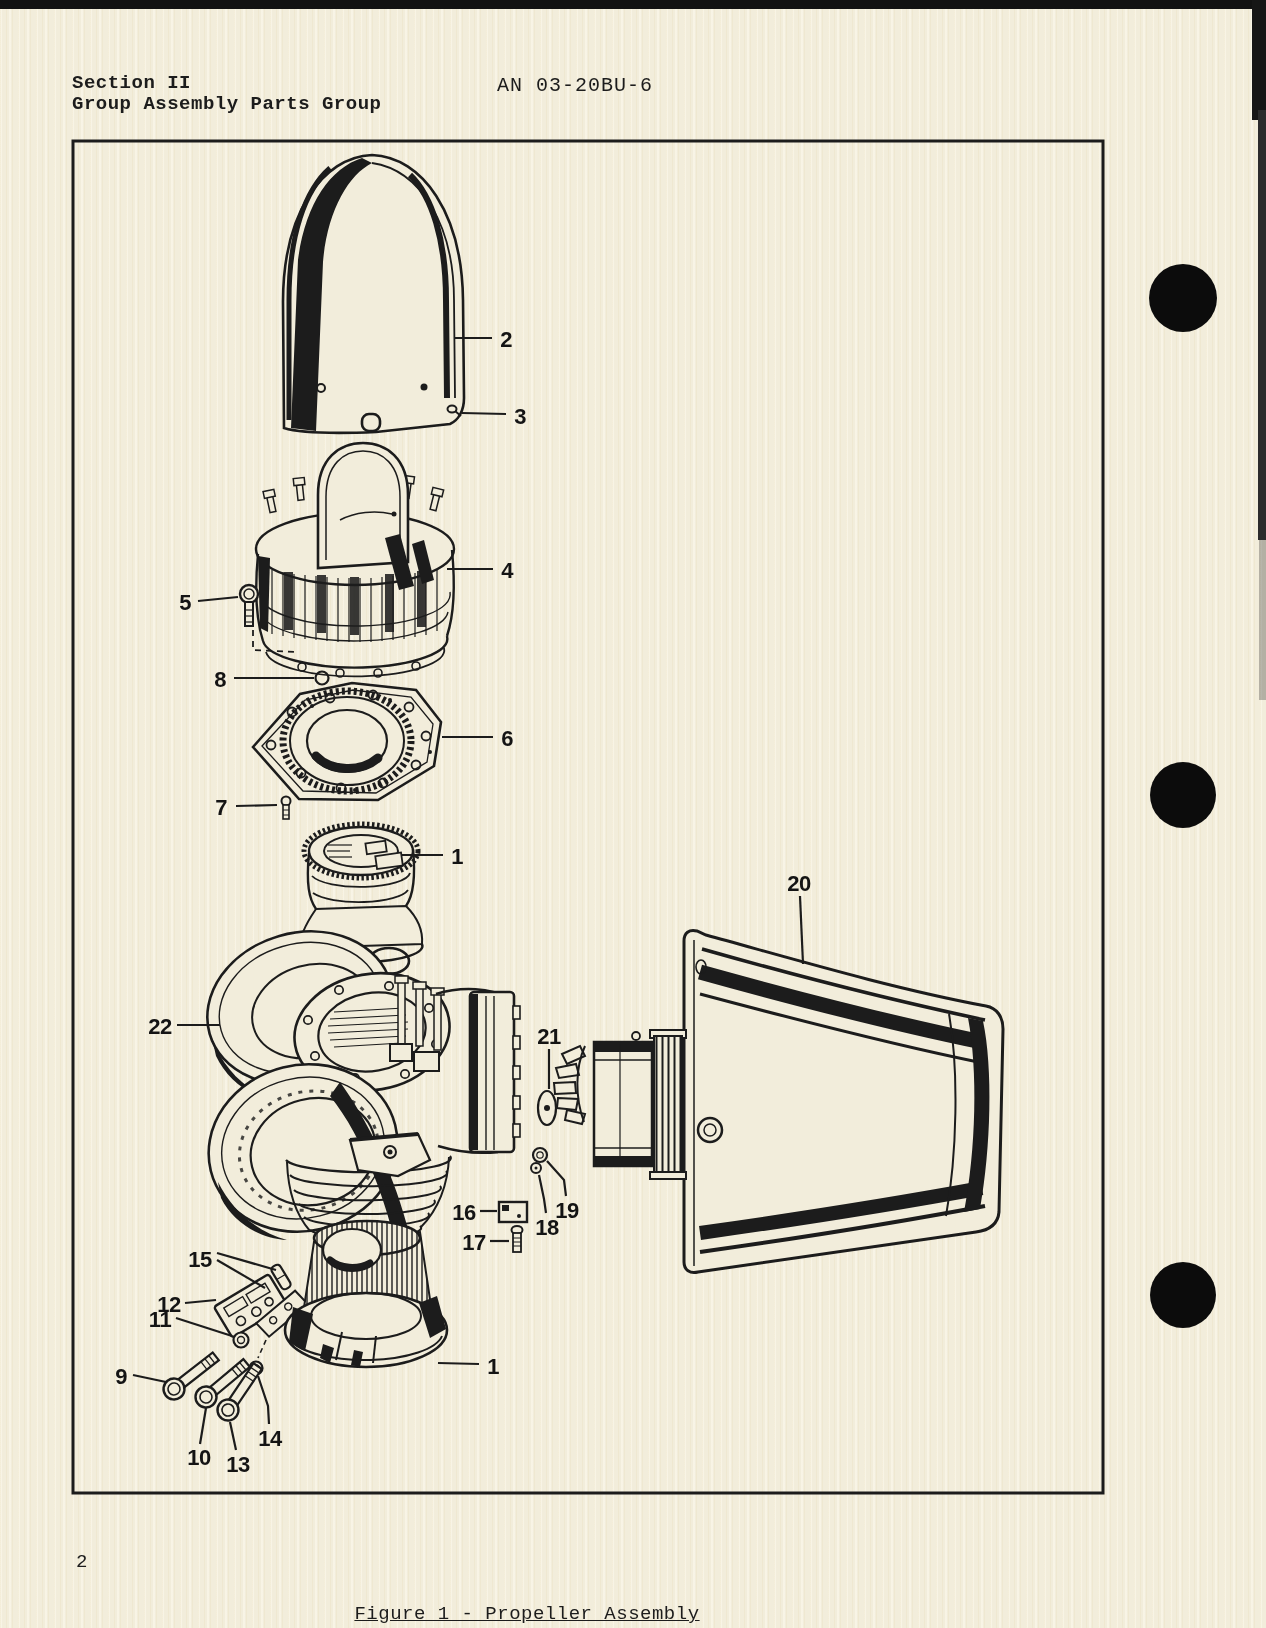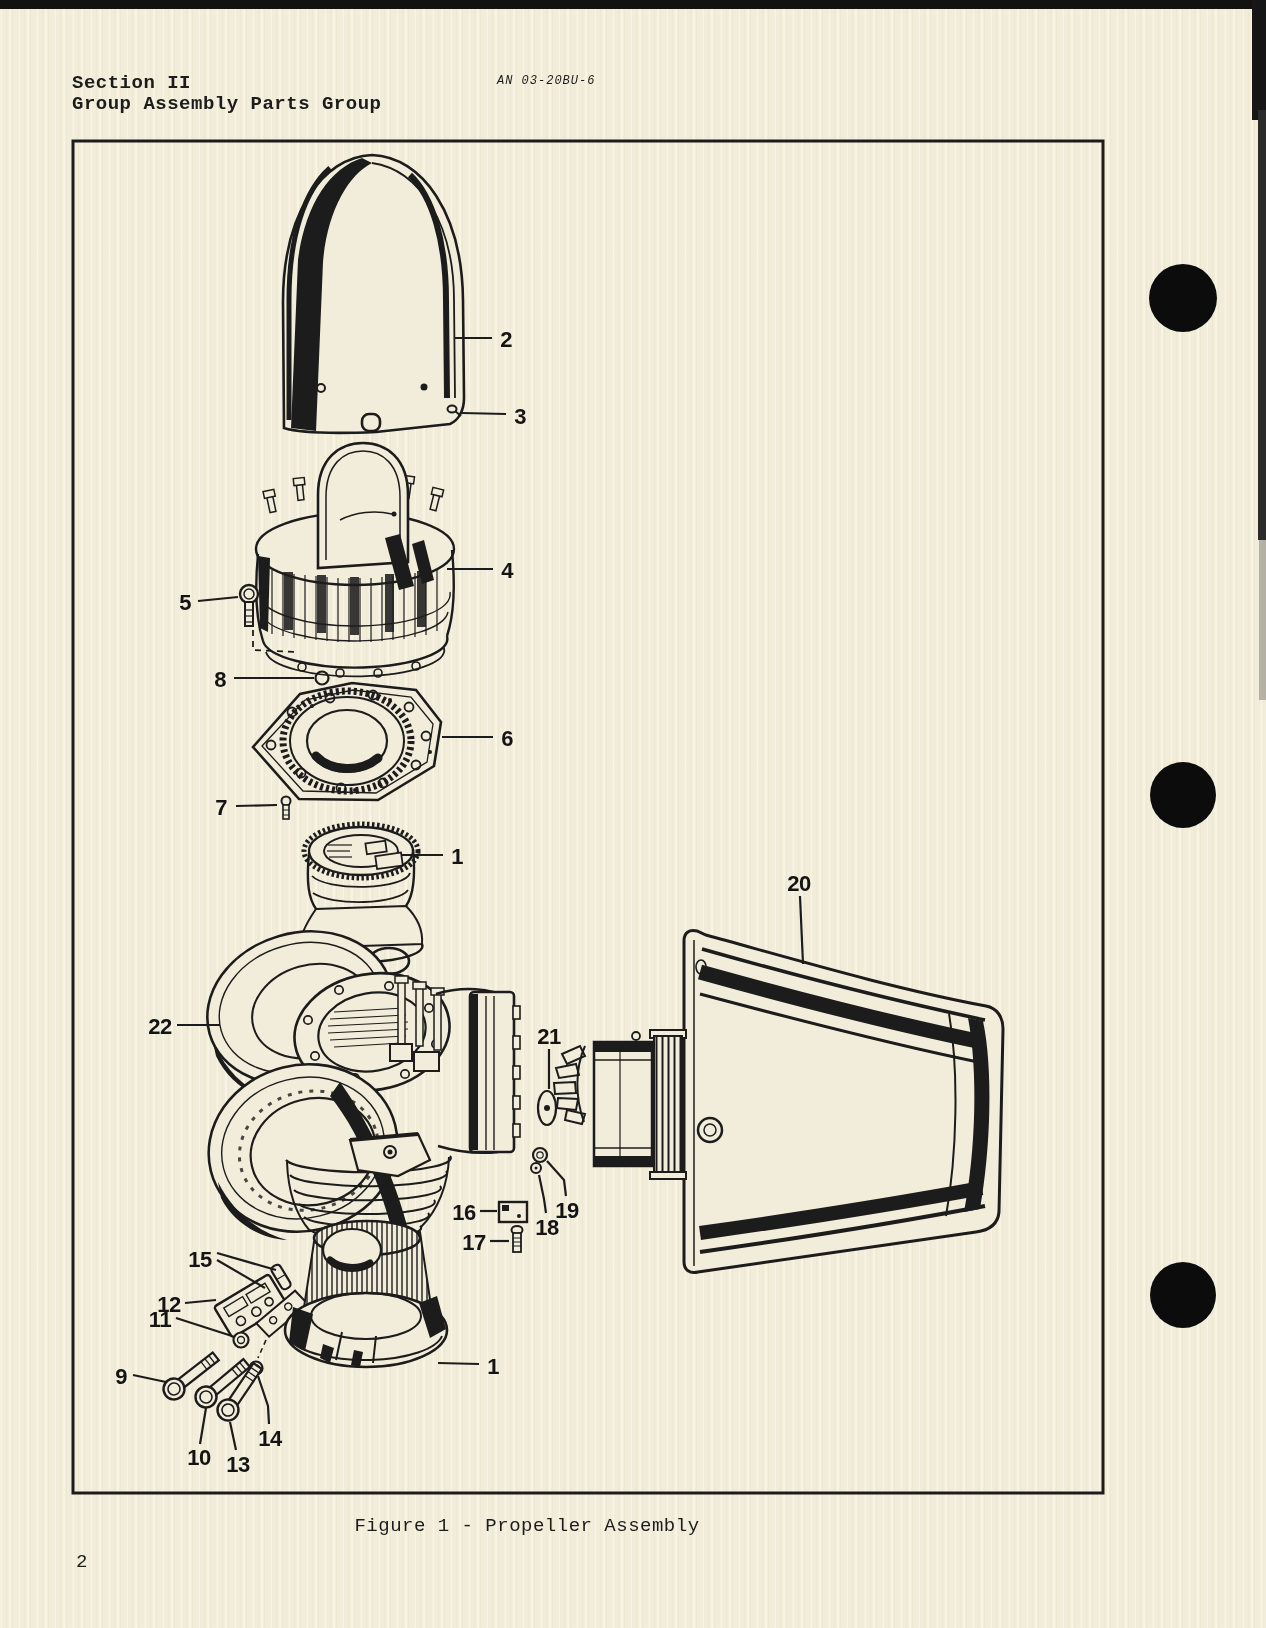--- a/index.html
+++ b/index.html
@@ -6,40 +6,40 @@
   .page{
     position:relative;width:1266px;height:1628px;overflow:hidden;
     background-color:#f2eddb;
     background-image:
       repeating-linear-gradient(90deg, rgba(214,190,120,0.10) 0 1px, rgba(0,0,0,0) 1px 6px),
       repeating-linear-gradient(90deg, rgba(255,252,242,0.45) 0 2px, rgba(0,0,0,0) 2px 9px);
     font-family:"Liberation Mono", monospace;color:#1c1c1c;padding-left:14px;
   }
   .abs{position:absolute;}
   .hdr{font-size:19px;line-height:21px;font-weight:700;letter-spacing:0.5px;white-space:pre;}
-  .docnum{font-size:12px;font-weight:400;letter-spacing:1px;white-space:pre;font-style:italic;}
+  .docnum{font-size:20px;font-weight:400;letter-spacing:1px;white-space:pre;}
   .caption{font-size:19px;font-weight:400;letter-spacing:0.5px;text-align:center;width:400px;}
   .pagenum{font-size:19px;font-weight:400;}
   svg{position:absolute;left:0;top:0;}
   .ol{fill:none;stroke:#1c1c1c;}
   .fp{fill:#f2eddb;stroke:#1c1c1c;}
   .ink{fill:#1c1c1c;stroke:none;}
   .leader{fill:none;stroke:#1c1c1c;stroke-width:2.2;}
   .callout{font-family:"Liberation Sans",sans-serif;font-weight:700;font-size:22px;
            fill:#141414;text-anchor:middle;dominant-baseline:central;letter-spacing:-0.5px;}
 </style>
 </head>
 <body>
 
 <div class="page">
 
   <div class="abs hdr" style="left:72px;top:73px;">Section II</div>
   <div class="abs hdr" style="left:72px;top:94px;">Group Assembly Parts Group</div>
   <div class="abs docnum" style="left:497px;top:74px;">AN 03-20BU-6</div>
-  <div class="abs caption" style="left:327px;top:1515px;">Figure 1 - Propeller Assembly</div>
+  <div class="abs caption" style="left:327px;top:1603px;text-decoration:underline;">Figure 1 - Propeller Assembly</div>
   <div class="abs pagenum" style="left:76px;top:1551px;">2</div>
 
   <svg id="fig-svg" width="1266" height="1628" viewBox="0 0 1266 1628">
     <defs>
       <pattern id="hatchV" width="5" height="6" patternUnits="userSpaceOnUse">
         <rect width="5" height="6" fill="#f2eddb"></rect>
         <line x1="2" y1="0" x2="2" y2="6" stroke="#1c1c1c" stroke-width="1.4"></line>
       </pattern>
       <pattern id="hatchV2" width="6" height="8" patternUnits="userSpaceOnUse">
         <rect width="6" height="8" fill="#f2eddb"></rect>

